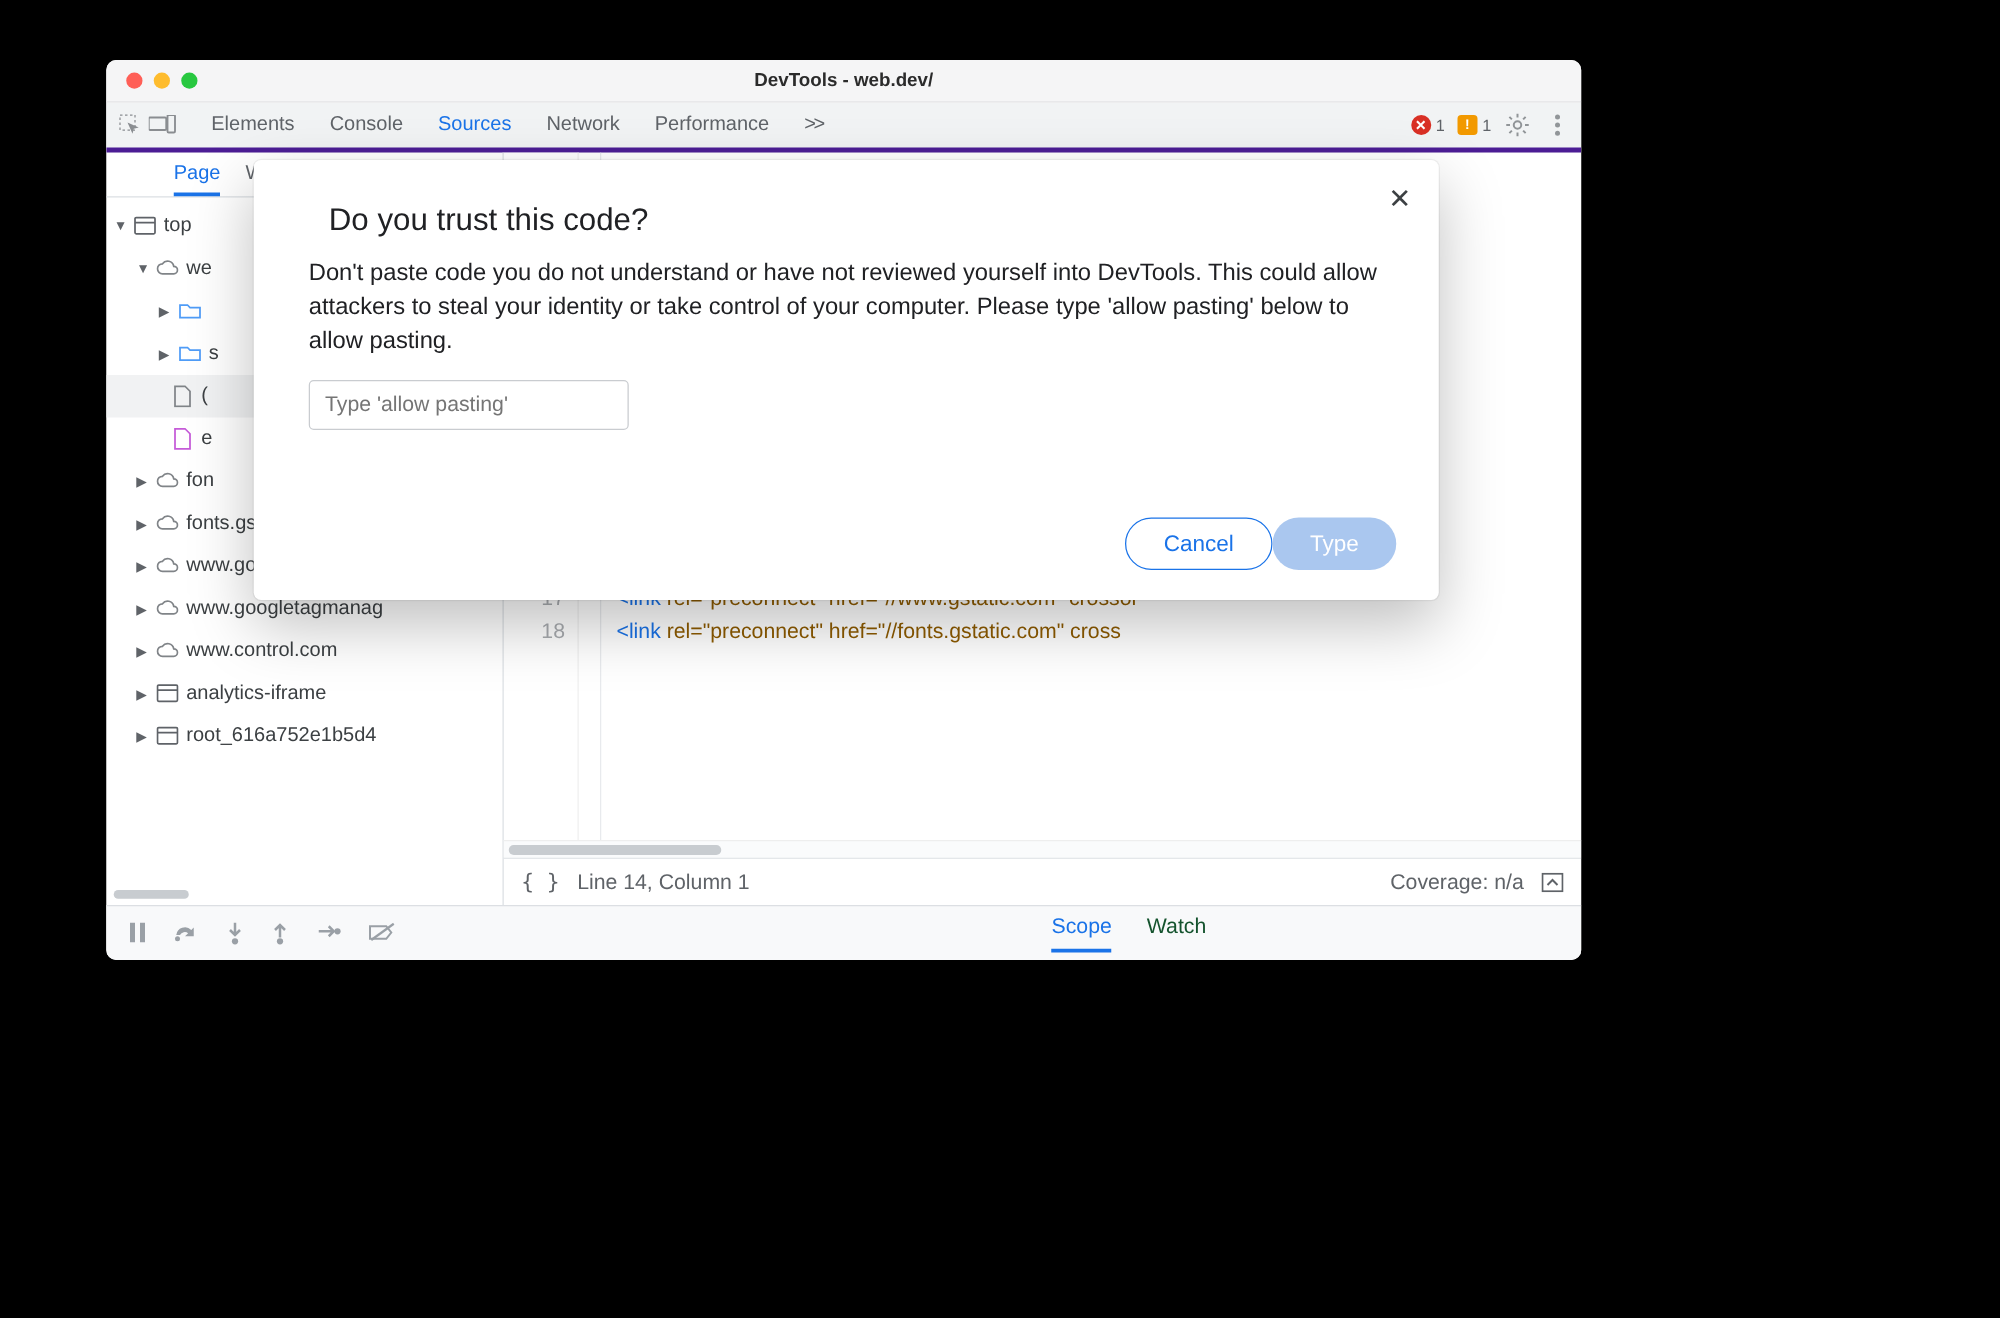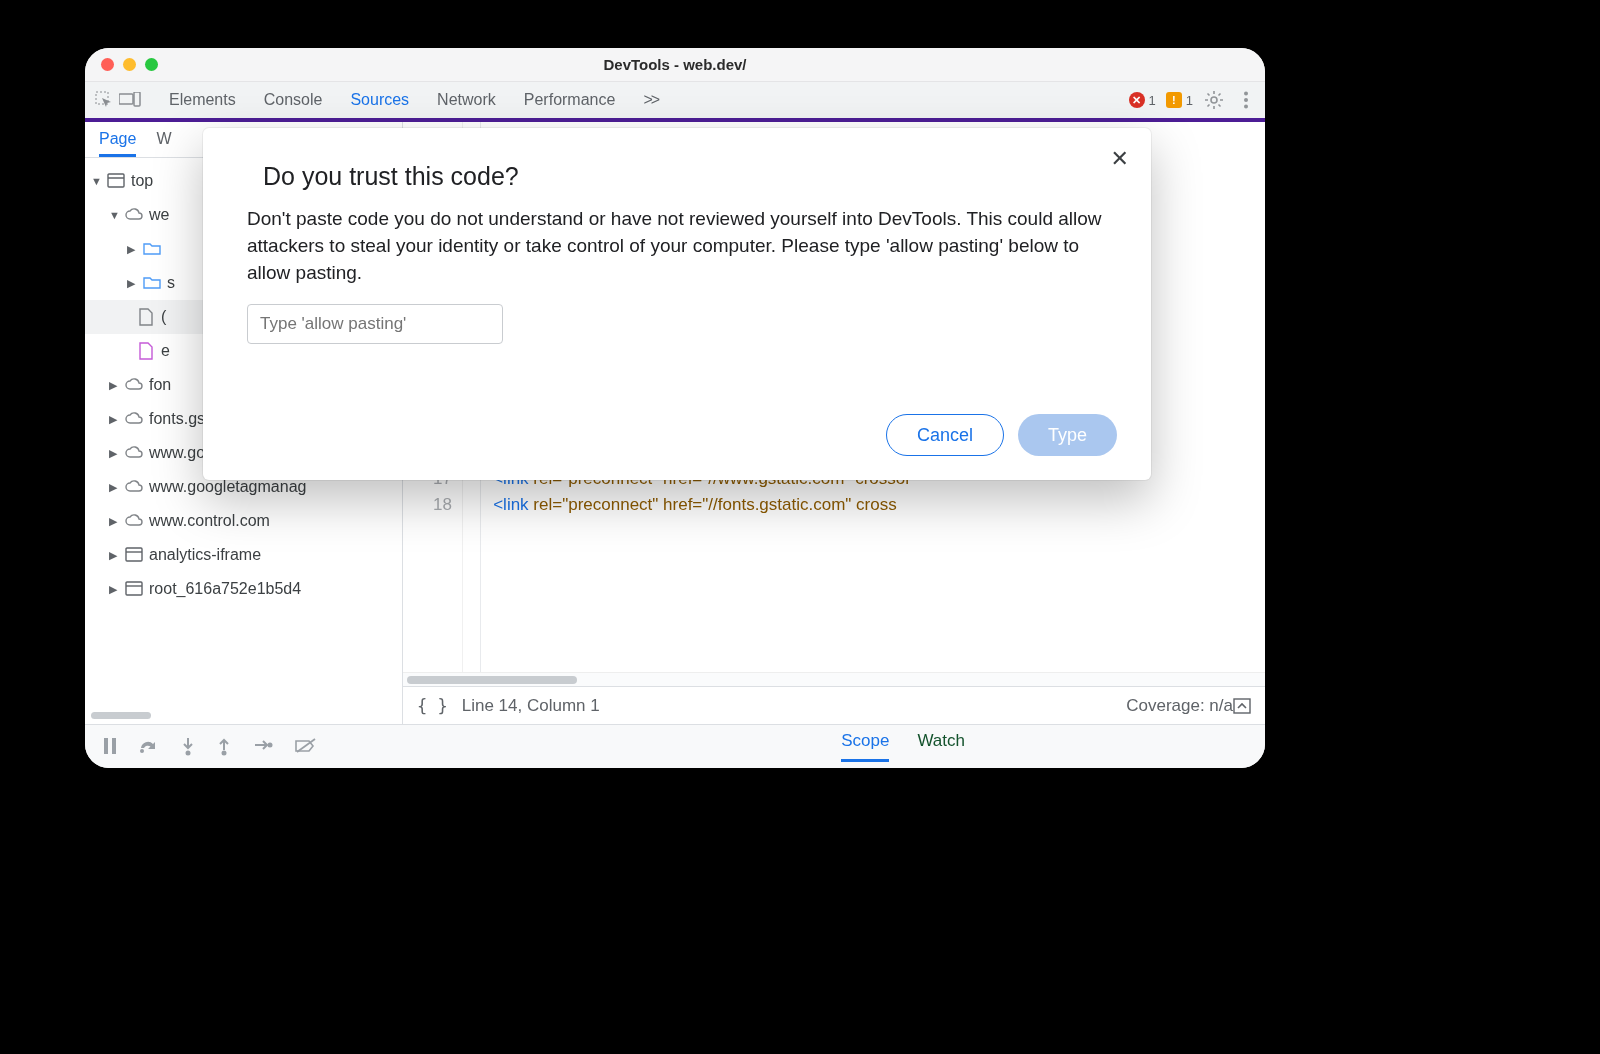--- a/index.html
+++ b/index.html
@@ -1,19 +1,19 @@
 <!DOCTYPE html>
 <html><head>
 <meta charset="utf-8">
 <style>
   * { box-sizing: border-box; font-family: -apple-system, "Helvetica Neue", Arial, sans-serif; }
   body { margin:0; background:#000; width:1600px; height:1054px; position:relative; }
   .window {
     position:absolute; left:85px; top:48px; width:1180px; height:720px;
-    background:#fff; border-radius:24px; box-shadow:0 30px 60px rgba(0,0,0,.5);
+    background:#fff; border-radius:8px; box-shadow:0 30px 60px rgba(0,0,0,.5);
     overflow:hidden; display:flex; flex-direction:column;
   }
   .titlebar { height:34px; background:#f5f5f6; display:flex; align-items:center; position:relative; border-bottom:1px solid #e4e4e6;}
   .traffic { display:flex; gap:9px; padding-left:16px; }
   .dot { width:13px; height:13px; border-radius:50%; }
   .dot.red{background:#ff5f57;} .dot.yellow{background:#febc2e;} .dot.green{background:#28c840;}
   .title { position:absolute; left:0; right:0; text-align:center; font-size:15px; font-weight:600; color:#2b2b2b;}
   .toolbar {
     height:40px; background:#f1f3f4; border-bottom:4px solid #4c1d95;
     display:flex; align-items:center; padding:0 8px; gap:4px; color:#5f6368; font-size:15px;
@@ -25,53 +25,53 @@
   .tb-right{margin-left:auto; display:flex; align-items:center; gap:10px;}
   .badge{display:inline-flex;align-items:center;gap:4px;font-size:13px;}
   .badge .ico{width:16px;height:16px;border-radius:3px;display:flex;align-items:center;justify-content:center;color:#fff;font-size:11px;font-weight:700;}
   .badge.err .ico{background:#d93025;border-radius:50%;}
   .badge.warn .ico{background:#f29900;}
   .gear,.kebab{width:22px;height:22px;display:flex;align-items:center;justify-content:center;opacity:.65;color:#5f6368;}
   .body { flex:1; display:flex; min-height:0;}
   .sidebar { width:318px; border-right:1px solid #dcdfe3; display:flex; flex-direction:column; min-height:0;}
   .side-tabs{display:flex; gap:20px; padding:8px 14px 0; font-size:16px; border-bottom:1px solid #dcdfe3; height:36px;}
   .side-tabs span{color:#5f6368;}
-  .side-tabs span.active{color:#1a73e8; border-bottom:3px solid #1a73e8; padding-bottom:4px;}
+  .side-tabs span.active{color:#1a73e8; border-bottom:3px solid #1a73e8; padding-bottom:4px;margin-left:40px;}
   .tree{flex:1; overflow:auto; font-size:16px; color:#3c4043; padding-top:6px;}
   .tree .row{display:flex;align-items:center; height:34px; gap:6px; white-space:nowrap;}
   .tree .row.sel{background:#f1f2f3;}
   .tri{width:10px;display:inline-block;font-size:11px;color:#5f6368;}
   .ico-cloud,.ico-folder,.ico-file,.ico-frame,.ico-window{width:18px;height:18px;flex:none;}
   .mini-scroll{height:8px;background:transparent;margin:4px 6px;}
   .mini-scroll .thumb{width:60px;height:7px;background:#c8ccd0;border-radius:4px;}
   .main{flex:1; display:flex; flex-direction:column; min-height:0;}
   .editor{flex:1; display:flex; overflow:hidden; font-family:Menlo,Consolas,monospace; font-size:17px; line-height:26px; position:relative;}
   .gutter{width:60px; text-align:right; color:#a9acb0; padding:6px 10px 0 0; background:#fff; border-right:1px solid #f0f0f0;}
   .code{flex:1; padding:6px 0 0 16px; white-space:pre; color:#3c4043; overflow:hidden;}
   .fold{position:absolute;left:60px;top:0;bottom:0;width:18px;border-right:1px solid #e8eaed;}
   .t-tag{color:#1a73e8;} .t-attr{color:#8e5b00;} .t-str{color:#c5221f;} .t-id{color:#1967d2;}
   .hscroll{height:14px;background:#fafbfc;border-top:1px solid #eee;position:relative;}
   .hscroll .thumb{position:absolute;left:4px;top:3px;width:170px;height:8px;background:#c8ccd0;border-radius:4px;}
   .status{height:38px;border-top:1px solid #dcdfe3;display:flex;align-items:center;padding:0 14px; color:#5f6368; font-size:17px; gap:14px;}
-  .status .right{margin-left:auto; display:flex; align-items:center; }
+  .status .right{margin-left:auto; display:flex; align-items:center; gap:14px;}
   .debugbar{height:44px;border-top:1px solid #dcdfe3;background:#f8f9fa;display:flex;align-items:center;}
   .dbg-left{display:flex;gap:22px;padding:0 18px;color:#9aa0a6;}
   .dbg-tabs{margin-left:auto;margin-right:300px;display:flex;gap:28px;font-size:17px;}
   .dbg-tabs span{color:#14532d;}
   .dbg-tabs span.active{color:#1a73e8;border-bottom:3px solid #1a73e8;padding-bottom:8px;}
   .dialog{
     position:absolute; left:118px; top:80px; width:948px; height:352px;
     background:#fff; border-radius:6px; box-shadow:0 20px 50px rgba(0,0,0,.25), 0 0 0 1px rgba(0,0,0,.05);
     padding:34px 44px 24px; pointer-events:auto;
   }
   .dialog .close{position:absolute; top:18px; right:22px; font-size:22px; color:#3c4043; cursor:pointer;}
   .dialog h2{margin:0 16px 14px; font-size:25px; font-weight:400; color:#202124;}
   .dialog p{margin:0 0 18px; font-size:19px; line-height:27px; color:#202124;}
   .dialog input{width:256px;height:40px;border:1px solid #c9ccd0;border-radius:4px;padding:0 12px;font-size:17px;color:#6c7075;}
-  .dialog .actions{position:absolute; right:34px; bottom:24px; display:flex; gap:14px;}
+  .dialog .actions{position:absolute; right:34px; bottom:24px; display:flex; }
   .btn{height:42px;border-radius:21px;padding:0 30px;font-size:18px;display:flex;align-items:center;justify-content:center;}
   .btn.secondary{background:#fff;border:1px solid #1a73e8;color:#1a73e8;}
   .btn.primary{background:#aac7ef;color:#fff;border:none;}
   svg{display:block;}
 </style>
 </head>
 <body>
 
 <div class="window">
 

